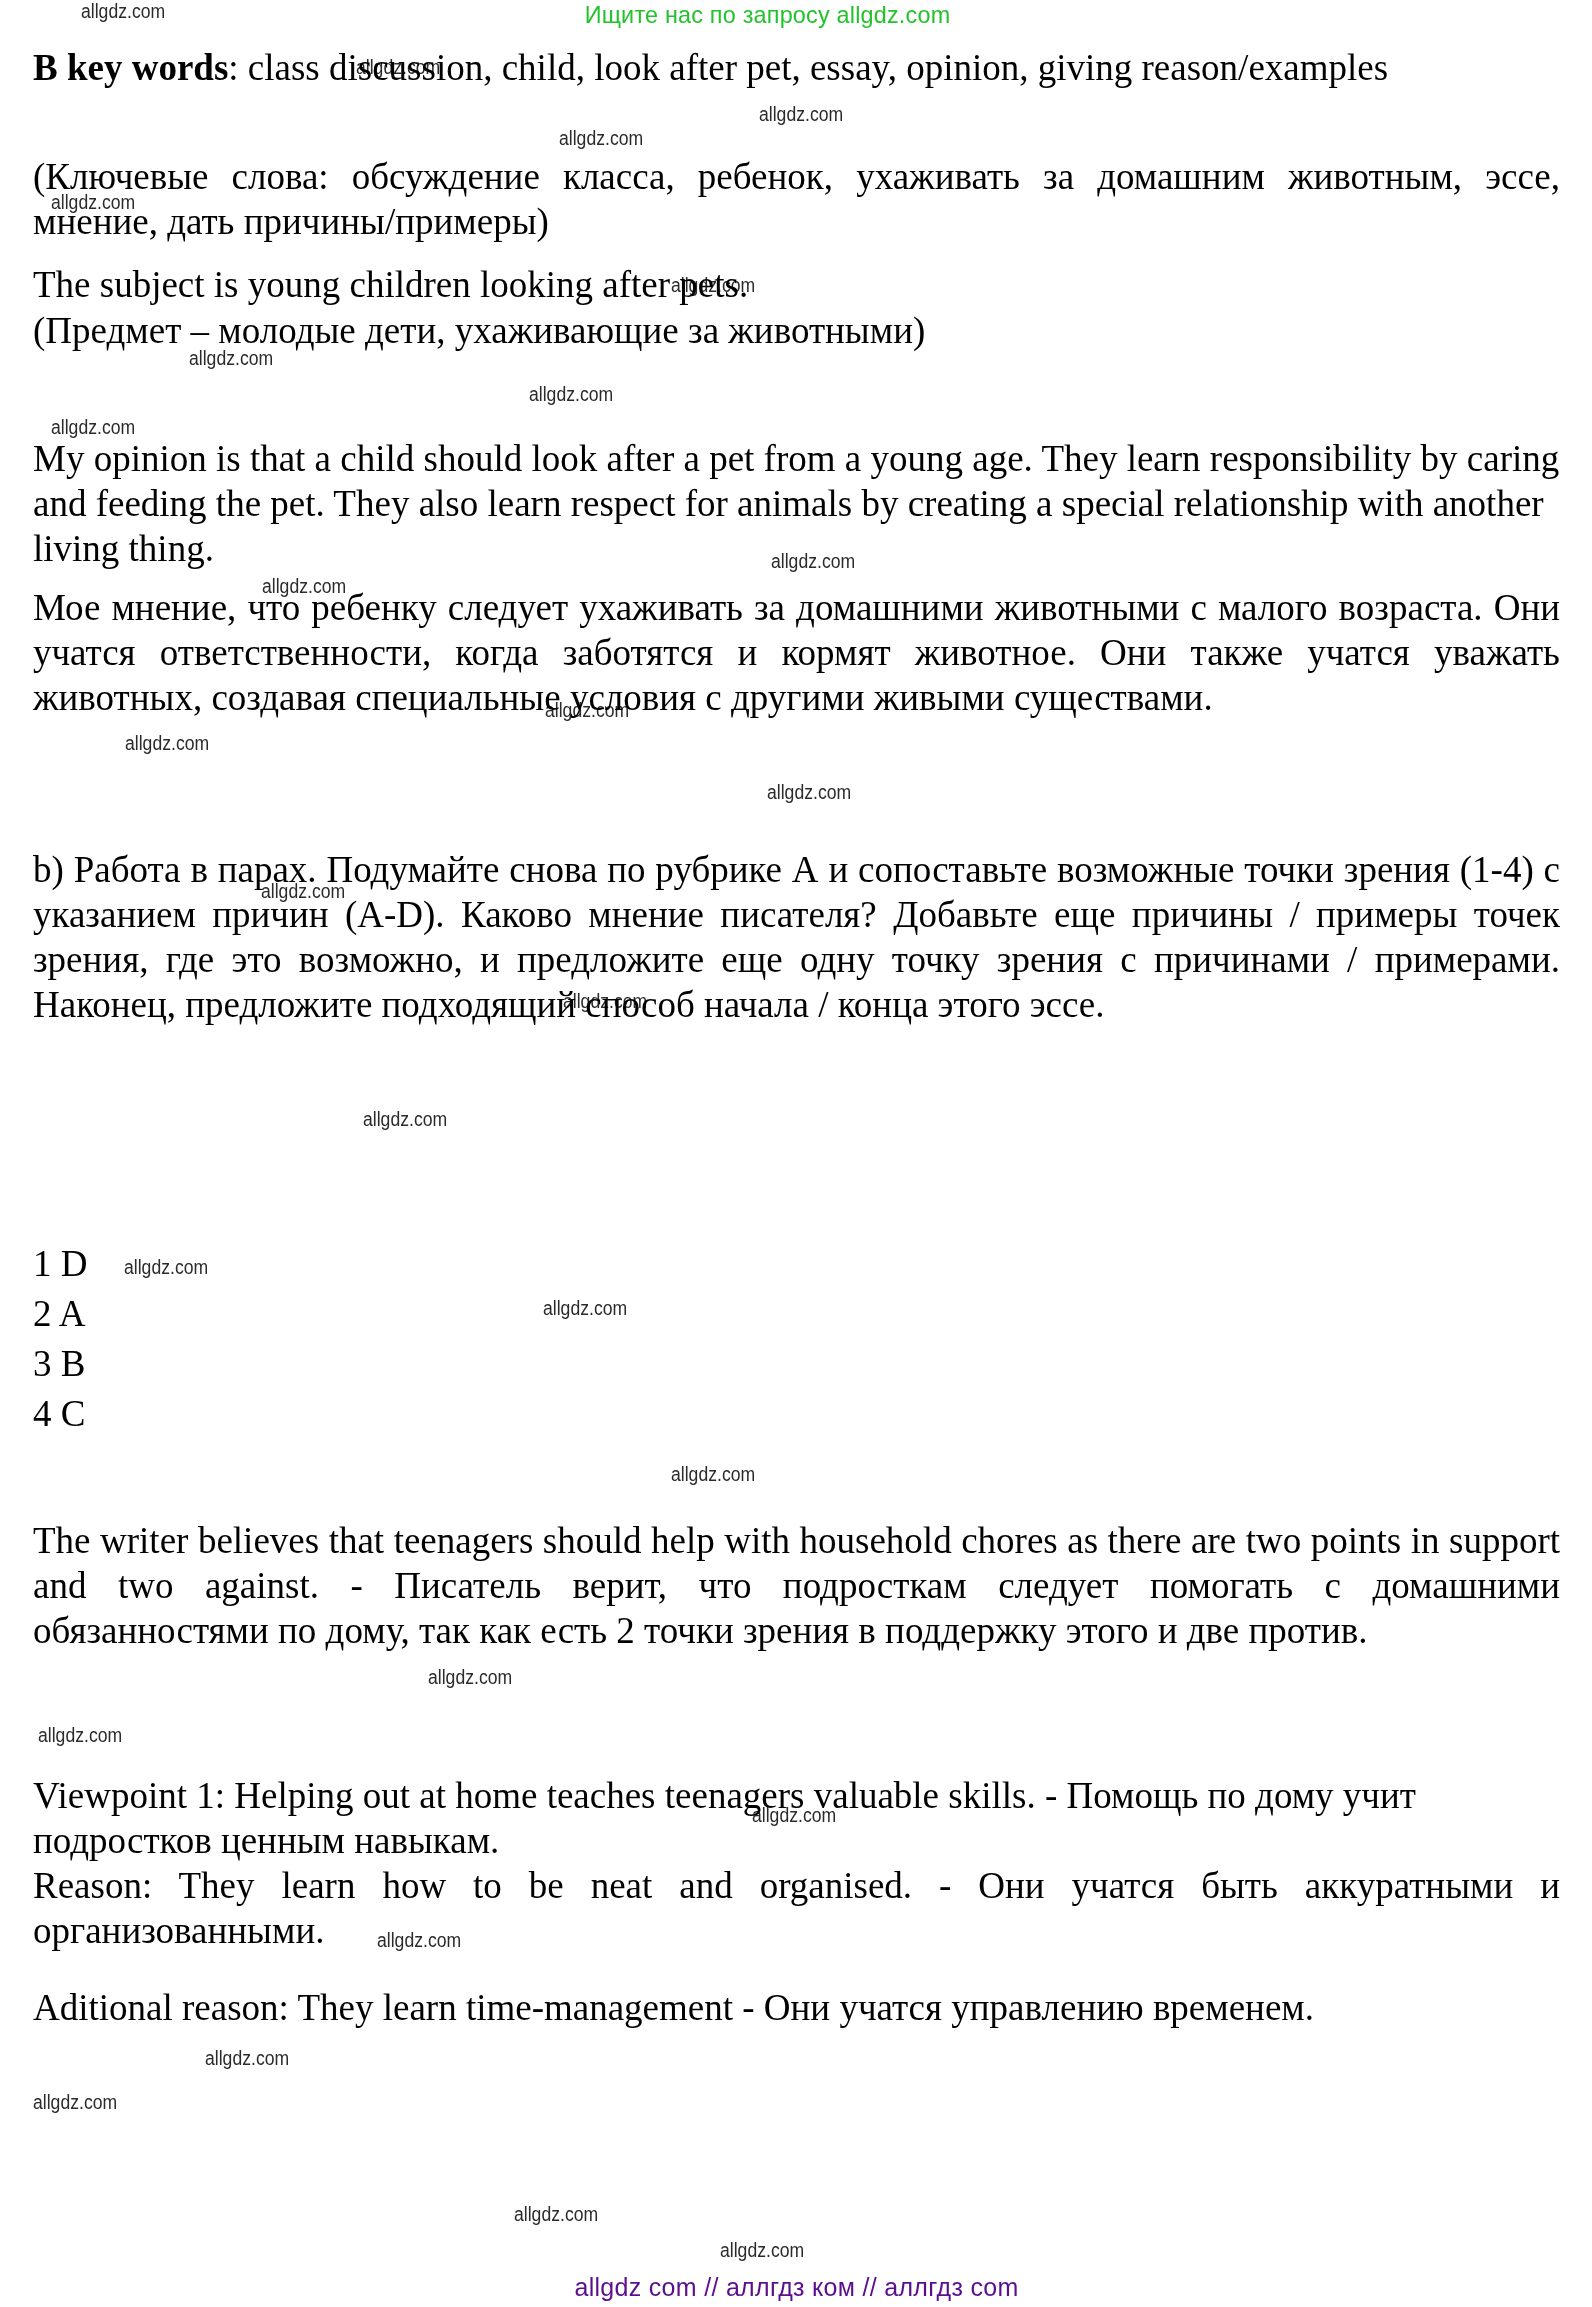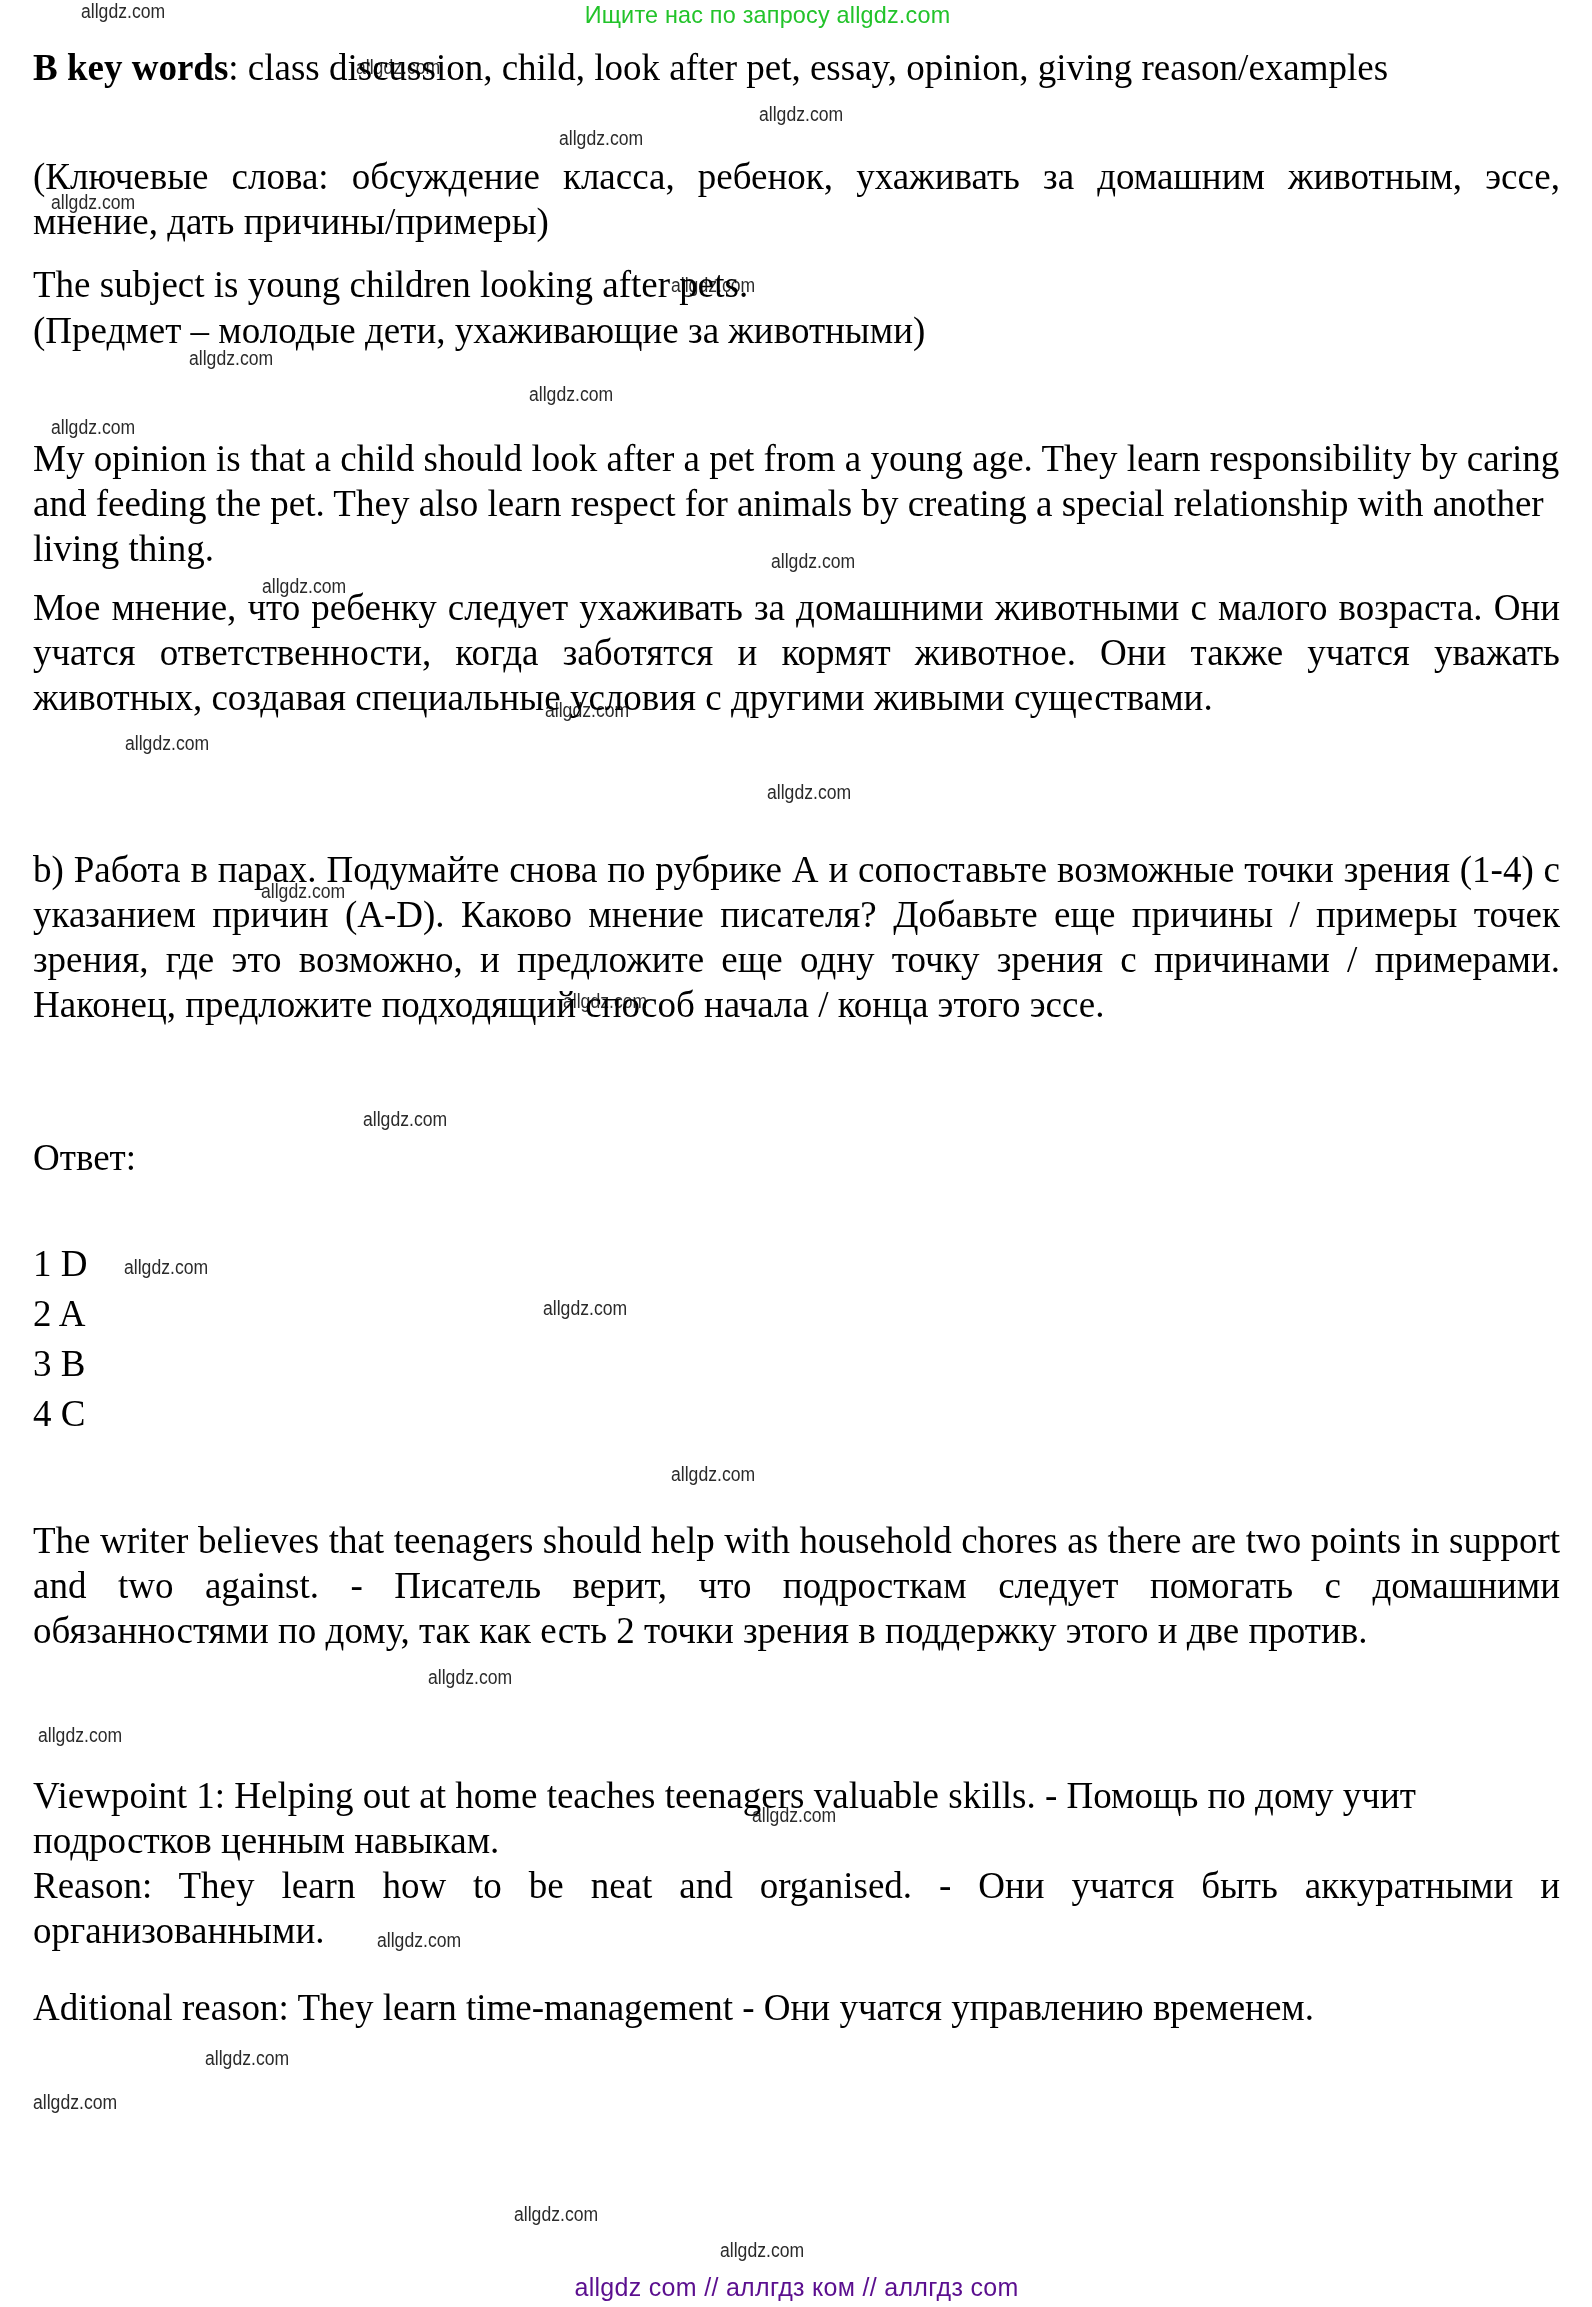--- a/index.html
+++ b/index.html
@@ -131,21 +131,20 @@
   <div class="block left" style="top:262px;">The subject is young children looking after pets.</div>
 
   <div class="block left" style="top:308px;">(Предмет – молодые дети, ухаживающие за животными)</div>
 
   <div class="block left" style="top:436px;">My opinion is that a child should look after a pet from a young age. They learn responsibility by caring and feeding the pet. They also learn respect for animals by creating a special relationship with another living thing.</div>
 
   <div class="block just" style="top:585px;">Мое мнение, что ребенку следует ухаживать за домашними животными с малого возраста. Они учатся ответственности, когда заботятся и кормят животное. Они также учатся уважать животных, создавая специальные условия с другими живыми существами.</div>
 
   <div class="block just" style="top:847px;">b) Работа в парах. Подумайте снова по рубрике А и сопоставьте возможные точки зрения (1-4) с указанием причин (A-D). Каково мнение писателя? Добавьте еще причины / примеры точек зрения, где это возможно, и предложите еще одну точку зрения с причинами / примерами. Наконец, предложите подходящий способ начала / конца этого эссе.</div>
 
-  <div class="block left" style="top:1135px;">Ответ:</div>
 
   <div class="answer-line" style="top:1245px;">1 D</div>
   <div class="answer-line" style="top:1295px;">2 A</div>
   <div class="answer-line" style="top:1345px;">3 B</div>
   <div class="answer-line" style="top:1395px;">4 C</div>
 
   <div class="block just" style="top:1518px;">The writer believes that teenagers should help with household chores as there are two points in support and two against. - Писатель верит, что подросткам следует помогать с домашними обязанностями по дому, так как есть 2 точки зрения в поддержку этого и две против.</div>
 
   <div class="block left" style="top:1773px;">Viewpoint 1: Helping out at home teaches teenagers valuable skills. - Помощь по дому учит подростков ценным навыкам.</div>
 

